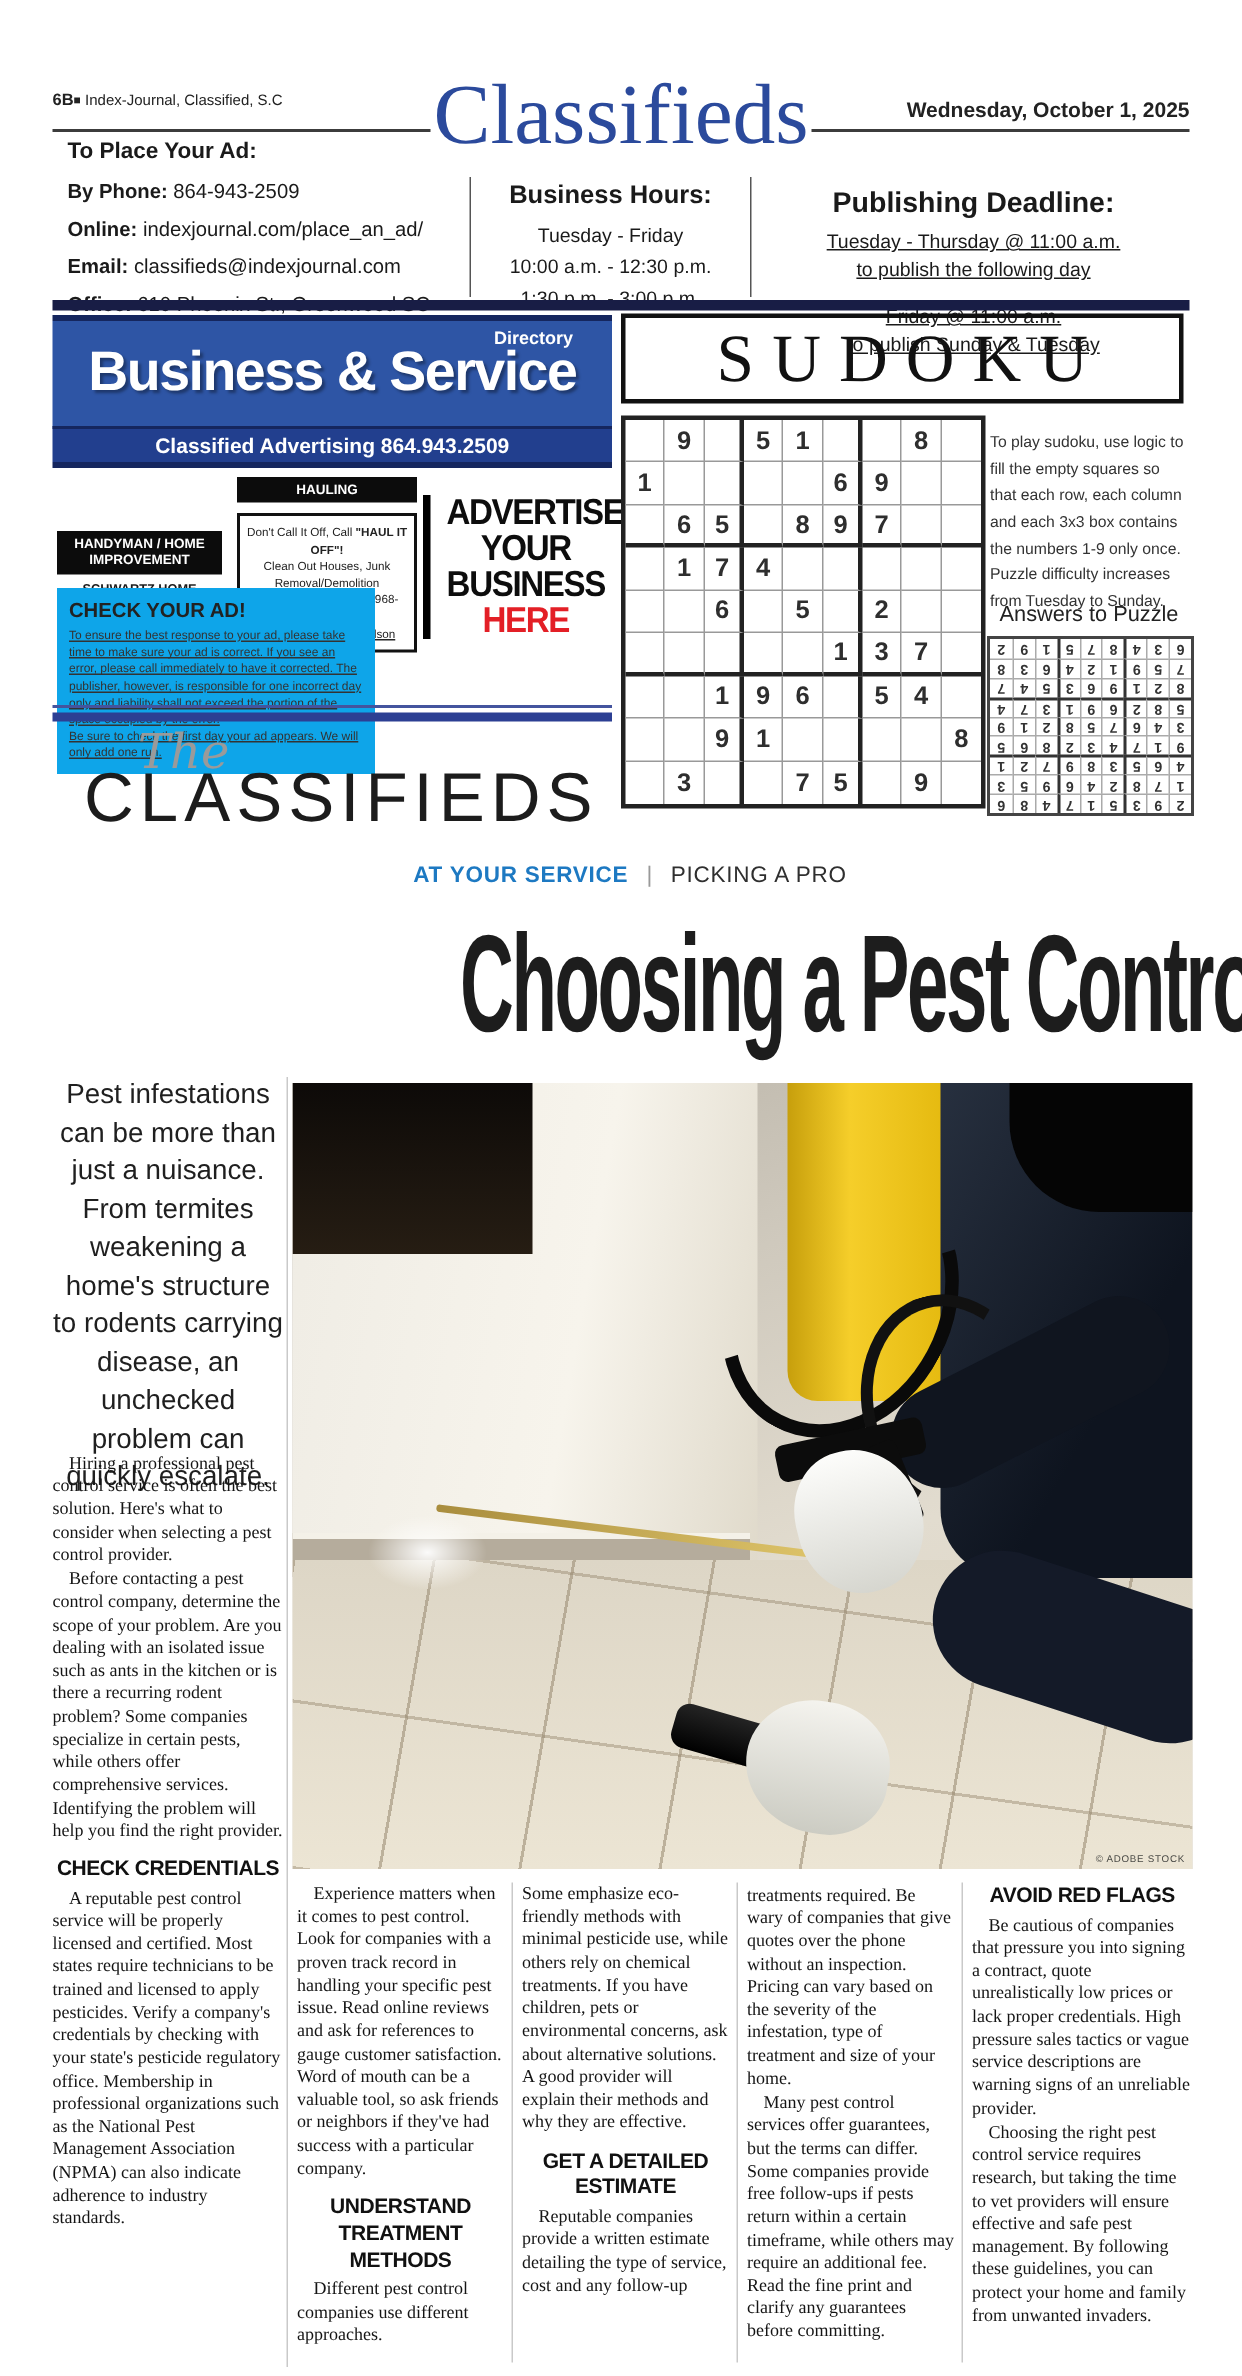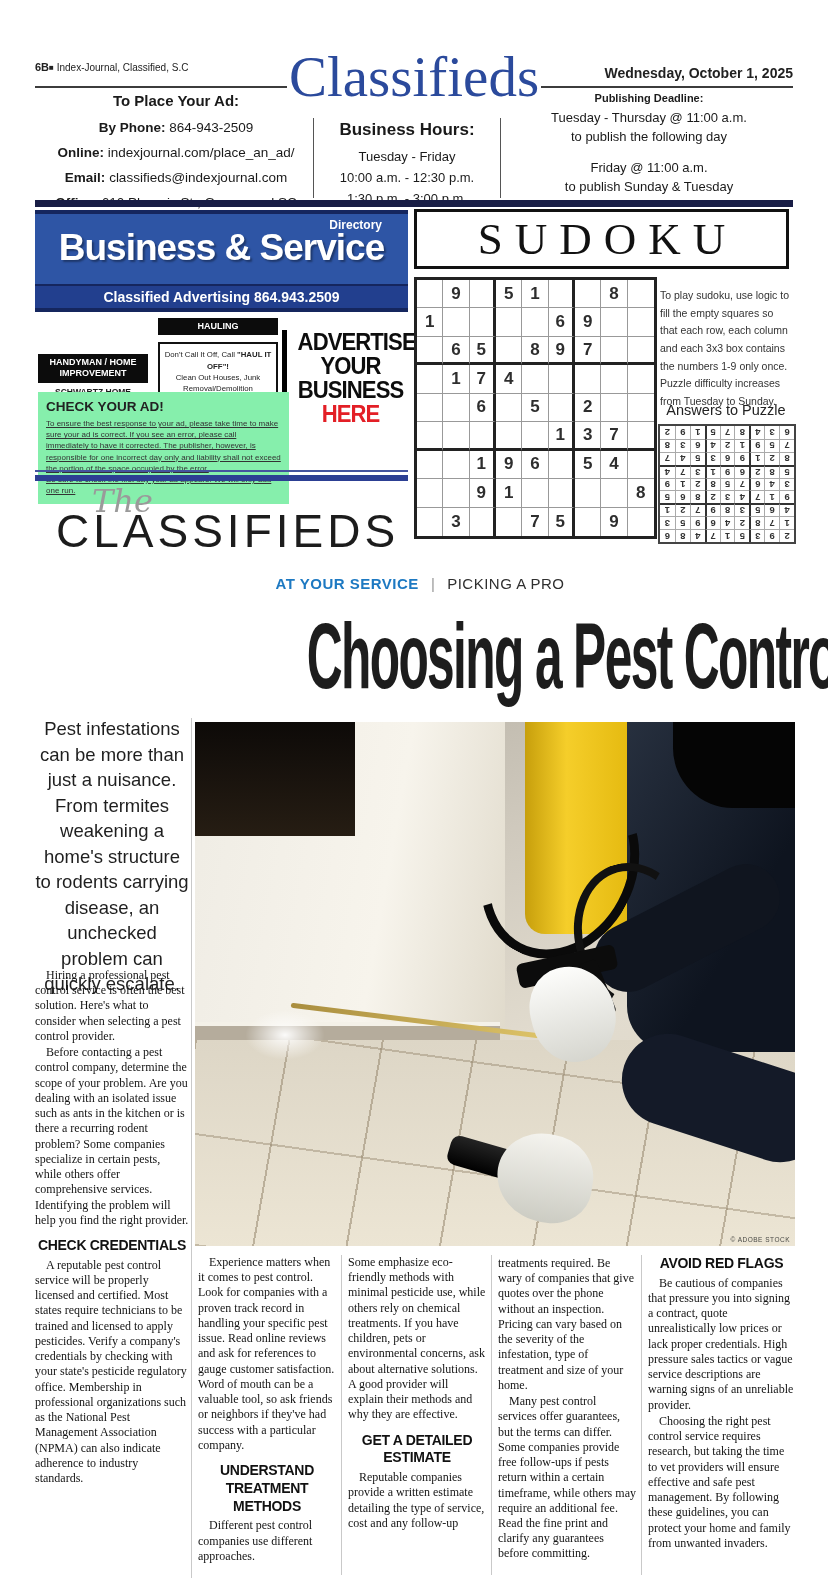--- a/index.html
+++ b/index.html
@@ -16,29 +16,29 @@
   .mast-page b { font-size:11px; }
   .sq { font-size:8px; vertical-align:1px; }
   .mast-date   { right:35px; top:65px; font-size:14px; color:#222;font-weight:bold; }
   .mast-title  { left:0; right:0; top:44px; text-align:center;
                  font-family:"Liberation Serif", serif; font-size:57px; color:#2b4a9c; }
   .mast-rule-l { left:35px;  top:86px; width:252px; height:2px; background:#3c3c3c; }
   .mast-rule-r { left:541px; top:86px; width:252px; height:2px; background:#3c3c3c; }
   .mast-div1   { left:313px; top:118px; width:1px; height:80px; background:#555; }
   .mast-div2   { left:500px; top:118px; width:1px; height:80px; background:#555; }
 
-  .place-ad { left:45px; top:92px; width:262px;text-align:center; }
+  .place-ad { left:45px; top:92px; width:262px; }
   .place-ad h2 { font-size:15px; margin-bottom:11px; }
   .place-ad .line { font-size:13.5px; margin-bottom:10px; }
   .hours { left:316px; top:120px; width:182px; text-align:center; }
   .hours h2 { font-size:17px; margin-bottom:9px; }
   .hours .line { font-size:13px; margin-bottom:6px; }
   .deadline { left:506px; top:92px; width:286px; text-align:center; }
-  .deadline h2 { font-size:11px; margin-bottom:6px; }
-  .deadline .line { font-size:13px; margin-bottom:4px; }
+  .deadline h2 { font-size:19px; margin-bottom:6px;margin-top:33px; }
+  .deadline .line { font-size:13px; margin-bottom:4px;text-decoration:underline; }
   .deadline .gap { height:12px; }
 
   .top-bar { left:35px; top:200px; width:758px; height:7px; background:#181d45; }
 
   
   .banner { left:35px; top:210px; width:373px; height:102px; }
   .banner-top, .banner-bottom { height:4px; background:#15265e; }
   .banner-main { height:70px; background:#2e55a5; position:relative; }
   .banner-title { text-align:center; padding-top:13px; font-size:37px; font-weight:bold;
                   letter-spacing:-1px; color:#fff; text-shadow:2px 2px 2px rgba(0,0,0,.35); }
@@ -55,21 +55,21 @@
   .ad-hauling { left:158px; top:318px; width:120px; }
   .hauling-box { border:2px solid #111; margin-top:7px; padding:5px 3px; text-align:center;
                  font-size:7.8px; line-height:1.45; color:#222; }
   .hauling-box .u { text-decoration:underline; }
   .ad-advertise { left:282px; top:330px; width:126px; border-left:5px solid #000;
                   padding-left:6px; text-align:center; }
   .ad-advertise .big { font-weight:bold; font-size:24px; line-height:1.0;
                        letter-spacing:-1px; transform:scaleX(.92); color:#0d0d0d; }
   .ad-advertise .red { color:#e31f26; }
 
-  .check-ad { left:38px; top:392px; width:251px; background:#86efac; padding:7px 8px 8px; }
+  .check-ad { left:38px; top:392px; width:212px; background:#0ea5e9; padding:7px 8px 8px; }
   .check-ad h3 { font-size:13.5px; color:#222; margin-bottom:4px; }
   .check-ad p { font-size:8px; line-height:1.4; color:#333; text-align:left;text-decoration:underline; }
 
   .rule-blue-thin  { left:35px; top:470px; width:373px; height:2px; background:#44549e; }
   .rule-blue-thick { left:35px; top:475px; width:373px; height:6px; background:#2c3f93; }
 
   
   .sudoku-titlebox { left:414px; top:209px; width:375px; height:60px; border:3px solid #111;
                      display:flex; align-items:center; justify-content:center; }
   .sudoku-title { font-family:"Liberation Serif", serif; font-size:45px; letter-spacing:12px;

